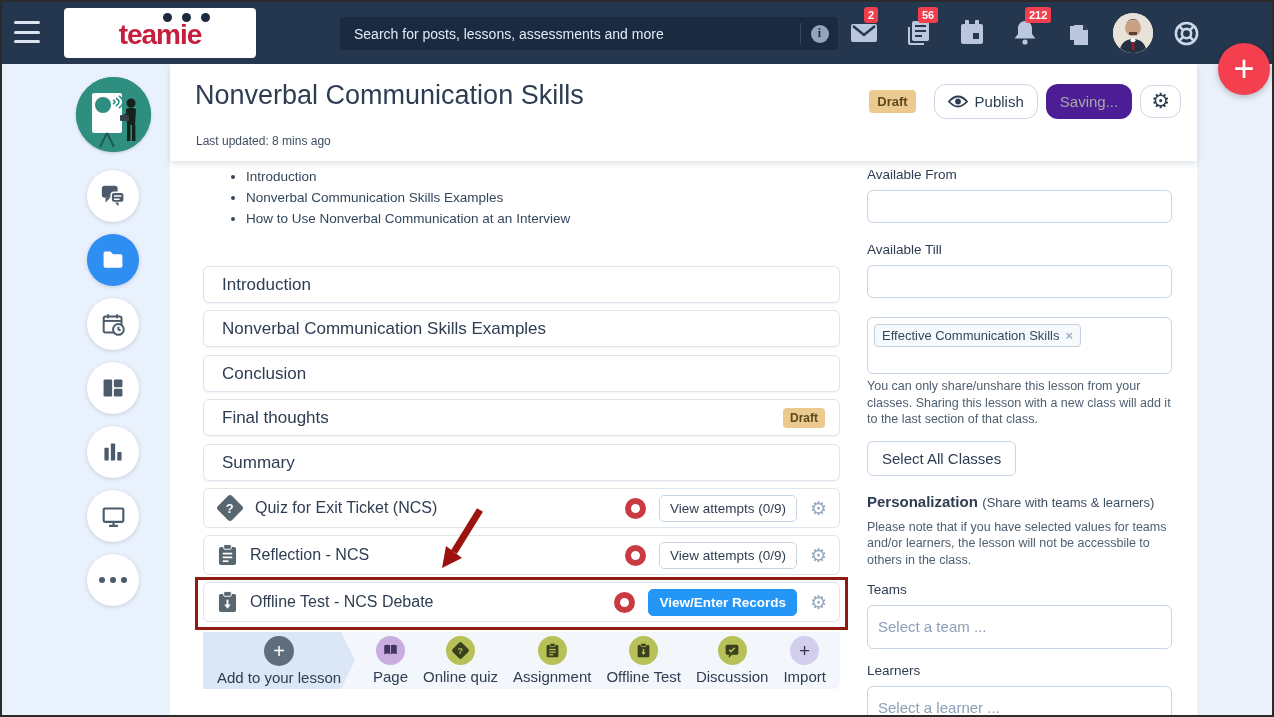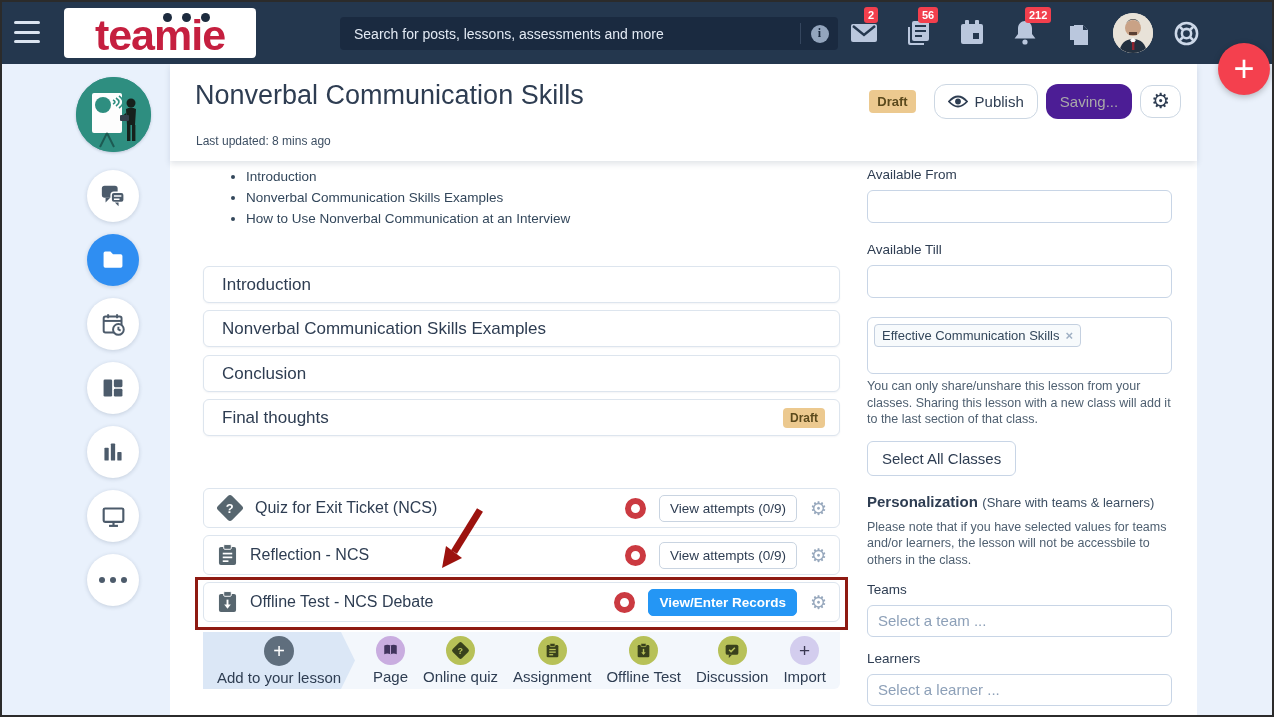--- a/index.html
+++ b/index.html
@@ -5,21 +5,21 @@
   * { box-sizing: border-box; margin: 0; padding: 0; }
   html,body { background:#fff; }
   body { font-family: "Liberation Sans", sans-serif; }
   .screen { position:relative; width:1274px; height:717px; border:2px solid #2b2b2b; background:#fff; overflow:hidden; }
 
   
   .navbar { position:absolute; left:0; top:0; width:100%; height:62px; background:#24374e; z-index:30; }
   .hamburger { position:absolute; left:12px; top:19px; width:26px; height:22px; display:flex; flex-direction:column; justify-content:space-between; cursor:pointer; }
   .hamburger span { display:block; height:3px; background:#dbe4f0; border-radius:2px; }
   .logo-box { position:absolute; left:62px; top:6px; width:192px; height:50px; background:#fff; border-radius:4px; display:flex; align-items:center; justify-content:center; }
-  .logo-text { color:#c51f3f; font-size:43px; font-weight:bold; letter-spacing:-1px; position:relative; top:2px; }
+  .logo-text { color:#c51f3f; font-size:28px; font-weight:bold; letter-spacing:-1px; position:relative; top:2px; }
   .logo-dots { position:absolute; left:99px; top:5px; display:flex; gap:10px; }
   .logo-dots i { width:9px; height:9px; border-radius:50%; background:#1d2b3e; }
   .searchbar { position:absolute; left:338px; top:15px; width:498px; height:33px; background:#1a2a40; border-radius:4px; display:flex; align-items:center; }
   .searchbar input { flex:1; background:transparent; border:none; outline:none; color:#e8eef7; font-size:14px; padding:0 14px; font-family:"Liberation Sans", sans-serif; }
   .searchbar input::placeholder { color:#e3eaf4; opacity:1; }
   .search-info { width:38px; height:21px; border-left:1px solid #35465e; display:flex; align-items:center; justify-content:center; }
   .info-circle { width:18px; height:18px; border-radius:50%; background:#93a5bd; color:#1a2a40; font-size:12px; font-weight:bold; display:flex; align-items:center; justify-content:center; font-family:"Liberation Serif", serif; }
   .nav-ic { position:absolute; top:17px; width:28px; height:28px; color:#bac7dd; }
   .nav-badge { position:absolute; top:-12px; left:14px; background:#f23f4d; color:#fff; font-size:11px; font-weight:bold; padding:2px 4px; border-radius:3px; line-height:12px; }
   .nav-avatar { position:absolute; left:1111px; top:11px; width:40px; height:40px; border-radius:50%; overflow:hidden; background:#e8e2d8; }
@@ -83,21 +83,21 @@
   .set-input { width:100%; height:33px; border:1px solid #c8d5e6; border-radius:6px; outline:none; padding:0 10px; font-size:14px; color:#33475b; font-family:"Liberation Sans", sans-serif; }
   .set-input::placeholder { color:#8da0b8; opacity:1; font-size:15px; }
   .gap { height:19px; }
   .classes-box { width:100%; height:57px; border:1px solid #c8d5e6; border-radius:6px; padding:6px; }
   .class-tag { display:inline-flex; align-items:flex-start; gap:6px; border:1px solid #c4d0e0; background:#f7fafc; border-radius:4px; padding:3px 7px; font-size:13px; color:#33475b; }
   .tag-x { color:#9fb0c4; font-size:13px; font-weight:bold; cursor:pointer; }
   .set-note { font-size:12.5px; color:#4f6071; line-height:16.5px; margin-top:4px; }
   .btn-select-all { margin-top:13px; background:#fff; border:1px solid #c8d5e6; border-radius:6px; padding:8px 14px; font-size:15px; color:#2e3d52; cursor:pointer; font-family:"Liberation Sans", sans-serif; }
   .pers-title { font-size:15px; font-weight:bold; color:#2e3d52; }
   .pers-sub { font-size:13px; font-weight:normal; color:#3d4f63; }
-  .set-input.sm { height:32px; }
+  .set-input.sm { height:44px; }
 
   svg { display:block; }
 </style>
 </head>
 <body>
 
 <div class="screen">
 
   <div class="navbar">
     <div class="hamburger">
@@ -290,20 +290,23 @@
       <span>Nonverbal Communication Skills Examples</span>
     </div>
     <div class="card" style="top:291px">
       <span>Conclusion</span>
     </div>
     <div class="card" style="top:335px">
       <span>Final thoughts</span>
       <span class="spacer"></span>
       <span class="badge-draft-sm">Draft</span>
     </div>
+    <div class="card" style="top:380px">
+      <span>Summary</span>
+    </div>
 
     <div class="act-row" style="top:424px">
       <span class="quiz-diamond">
           <span>?</span>
         </span>
       <span>Quiz for Exit Ticket (NCS)</span>
       <span class="spacer"></span>
       <span class="ring"></span>
       <button class="act-btn">View attempts (0/9)</button>
       <span class="row-gear">⚙</span>

